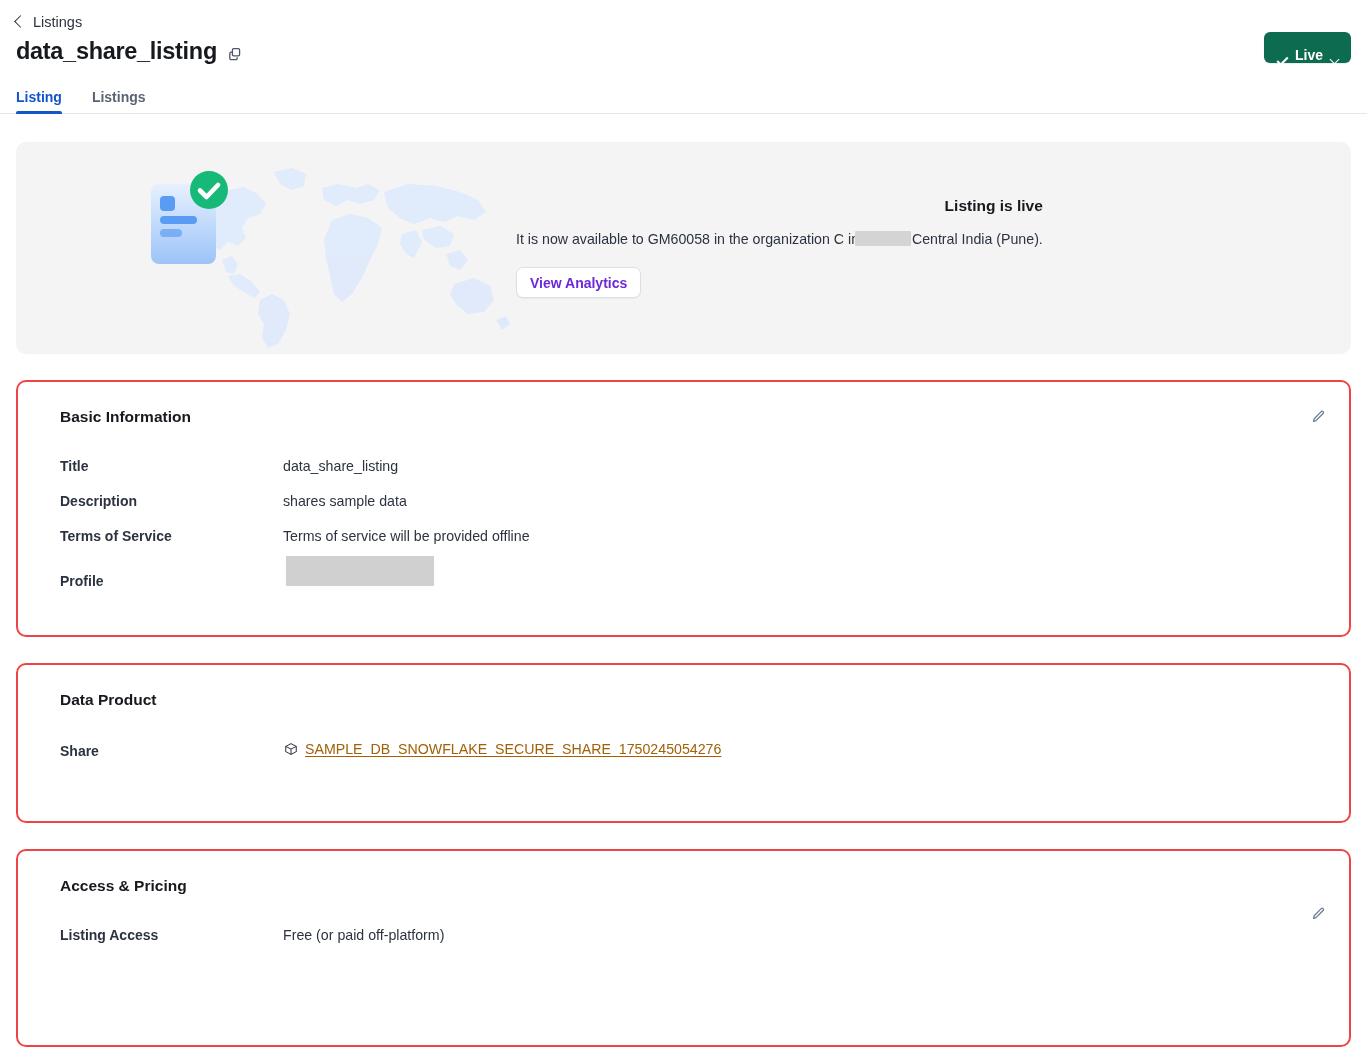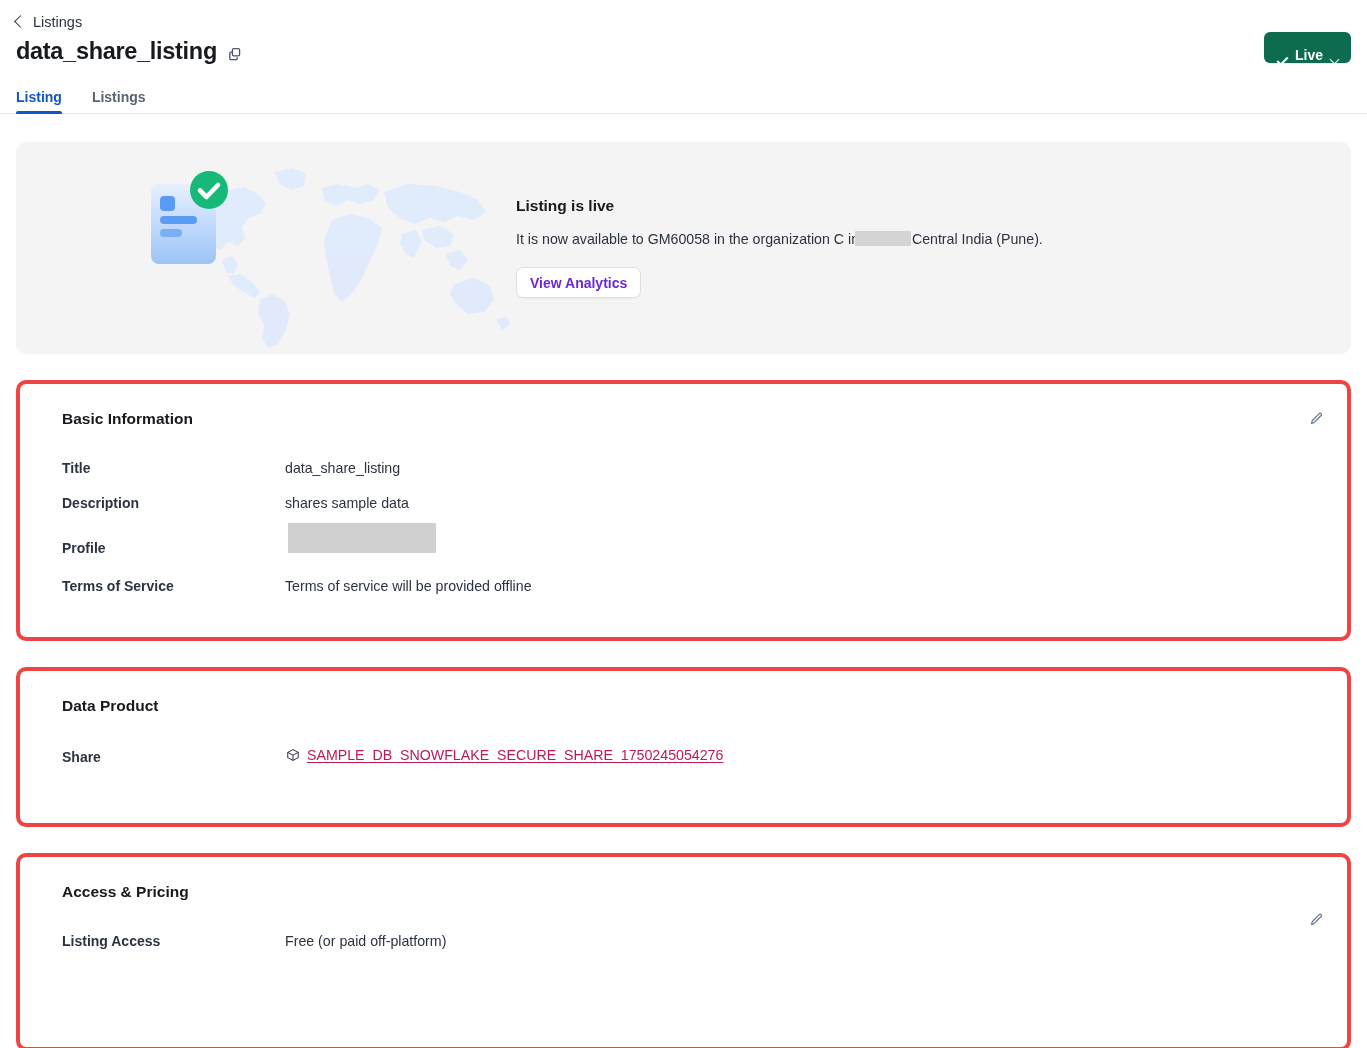--- a/index.html
+++ b/index.html
@@ -170,20 +170,21 @@
   }
   .banner-body {
     padding-right: 30px;
     max-width: 600px;
   }
   .banner-heading {
     font-size: 15.5px;
     font-weight: bold;
     color: #16191d;
     margin: 0 0 14px 0;
+    text-align: right;
   }
   .banner-text {
     font-size: 14.2px;
     line-height: 21px;
     color: #2c3340;
     margin: 0 0 17px 0;
     position: relative;
     max-width: 565px;
   }
   .redact-inline {
@@ -206,21 +207,21 @@
     color: #6d28d9;
     cursor: pointer;
     font-family: "Liberation Sans", sans-serif;
     box-shadow: 0 1px 1px rgba(0,0,0,0.04);
   }
 
   
   .card {
     margin-top: 26px;
     background: #ffffff;
-    border: 4px solid #ef4444;
+    border: 2px solid #ef4444;
     border-radius: 10px;
     padding: 26px 24px 26px 42px;
     position: relative;
   }
   .card-basic { min-height: 249px; }
   .card-product { min-height: 160px; }
   .card-pricing { min-height: 198px; }
 
   .card-title {
     font-size: 15.5px;
@@ -273,21 +274,21 @@
   }
   .profile-row { margin-bottom: 18px; margin-top: 2px; }
   .profile-value { display: flex; align-items: center; }
   .profile-dot { font-size: 14px; color: #2c3340; }
 
   .share-link {
     display: inline-flex;
     align-items: center;
     gap: 7px;
     font-size: 14.2px;
-    color: #be185d;
+    color: #a16207;
     text-decoration: none;
     cursor: pointer;
   }
   .share-link .share-text {
     text-decoration: underline;
     text-underline-offset: 2px;
   }
   .cube-icon {
     display: inline-flex;
     align-items: center;
@@ -399,31 +400,31 @@
     <div class="field-row">
       <div class="field-label">Title</div>
       <div class="field-value">data_share_listing</div>
     </div>
 
     <div class="field-row">
       <div class="field-label">Description</div>
       <div class="field-value">shares sample data</div>
     </div>
 
+    <div class="field-row">
+      <div class="field-label">Terms of Service</div>
+      <div class="field-value">Terms of service will be provided offline</div>
+    </div>
+
     <div class="field-row profile-row">
       <div class="field-label">Profile</div>
       <div class="field-value profile-value">
         <span class="profile-dot"></span>
         <span class="redact-block"></span>
       </div>
-    </div>
-
-    <div class="field-row">
-      <div class="field-label">Terms of Service</div>
-      <div class="field-value">Terms of service will be provided offline</div>
     </div>
   </div>
 
   <div class="card card-product">
     <div class="card-title">Data Product</div>
     <div class="field-row">
       <div class="field-label">Share</div>
       <div class="field-value">
         <a class="share-link">
           <span class="cube-icon">

